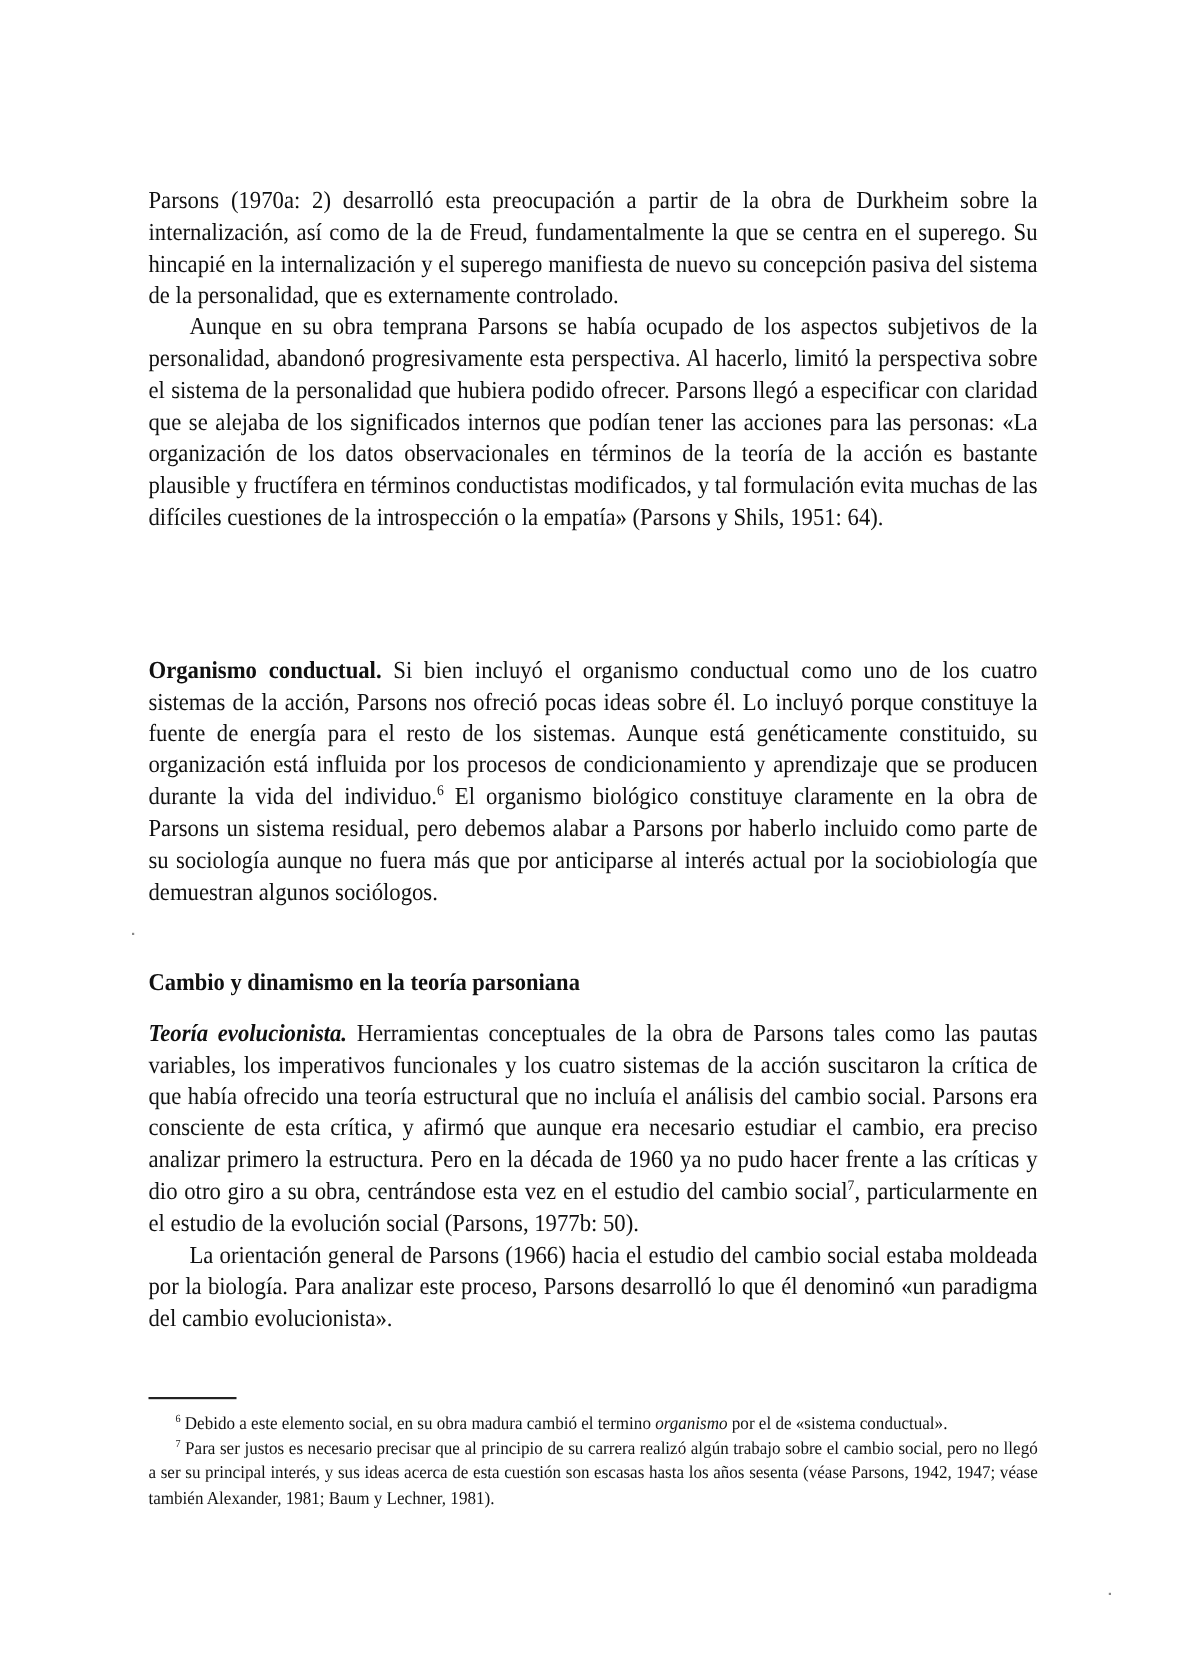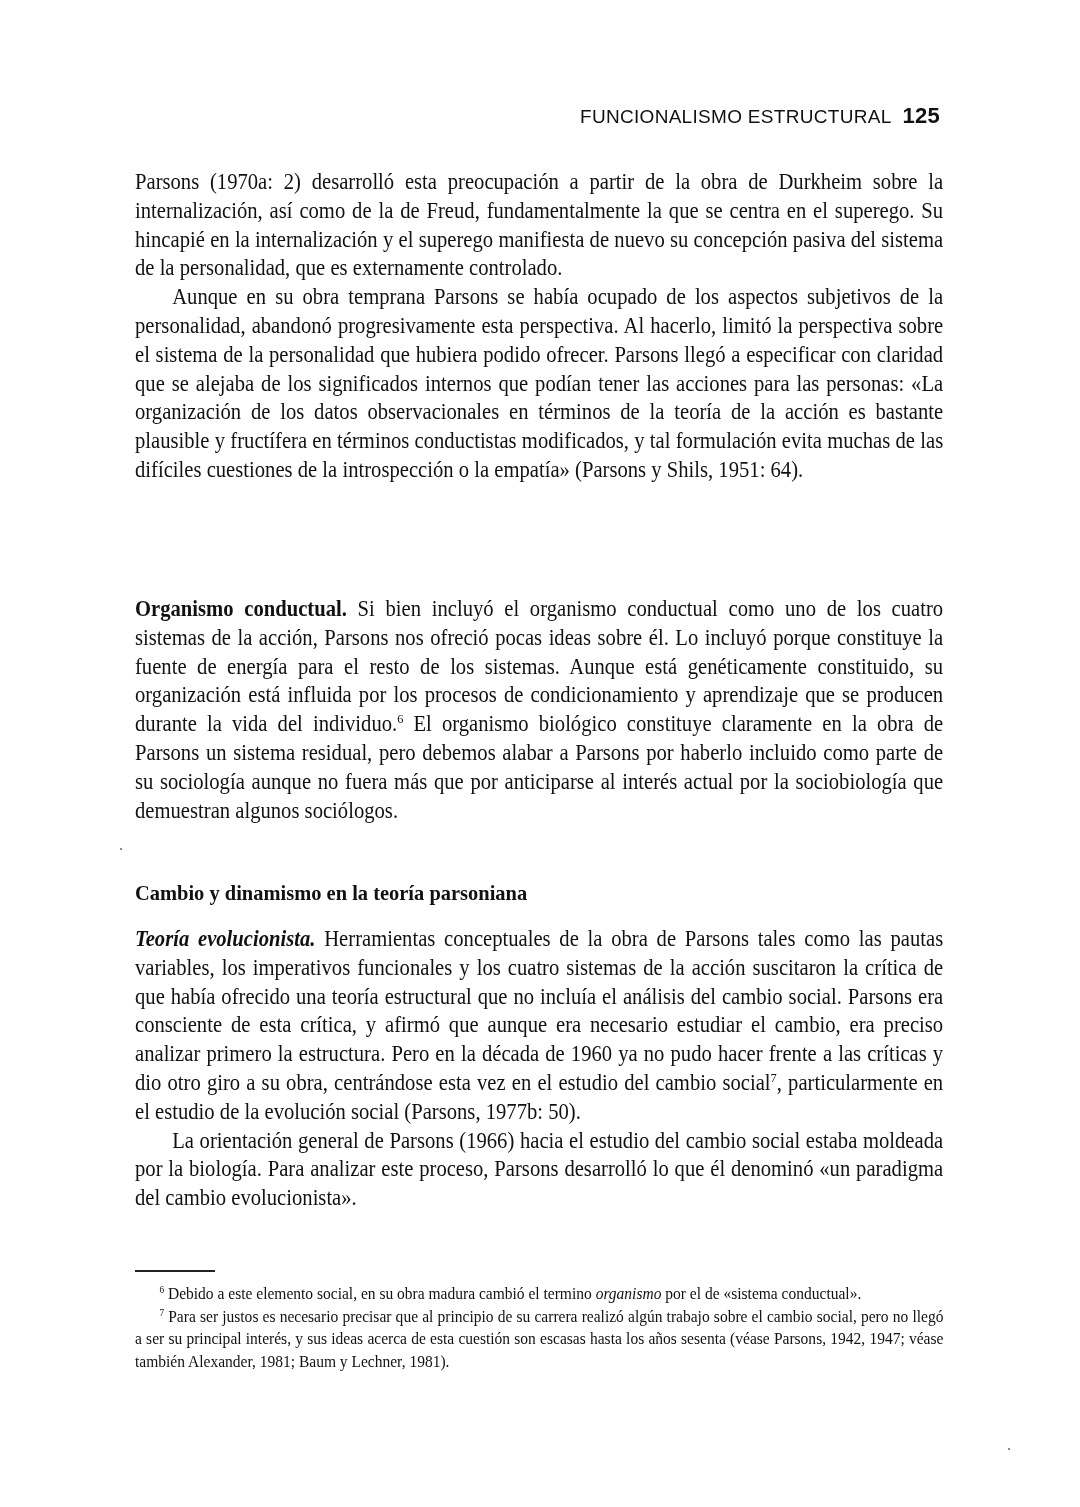--- a/index.html
+++ b/index.html
@@ -36,24 +36,20 @@
     transform: scaleX(0.94); transform-origin: left top;
   }
   .footnotes p { margin: 0; width: 860px; text-align: justify; text-indent: 26px; }
   .speck { position: absolute; width: 2px; height: 2px; background: #888; }
 </style>
 </head>
 <body>
 
 <div class="page">
 
-  <div class="running-head">
-    <span>FUNCIONALISMO ESTRUCTURAL</span>
-    <span class="page-num">125</span>
-  </div>
 
   <div class="body-text block1">
     <p>Parsons (1970a: 2) desarrolló esta preocupación a partir de la obra de Durkheim sobre la internalización, así como de la de Freud, fundamentalmente la que se centra en el superego. Su hincapié en la internalización y el superego manifiesta de nuevo su concepción pasiva del sistema de la personalidad, que es externamente controlado.</p>
     <p class="indent">Aunque en su obra temprana Parsons se había ocupado de los aspectos subjetivos de la personalidad, abandonó progresivamente esta perspectiva. Al hacerlo, limitó la perspectiva sobre el sistema de la personalidad que hubiera podido ofrecer. Parsons llegó a especificar con claridad que se alejaba de los significados internos que podían tener las acciones para las personas: «La organización de los datos observacionales en términos de la teoría de la acción es bastante plausible y fructífera en términos conductistas modificados, y tal formulación evita muchas de las difíciles cuestiones de la introspección o la empatía» (Parsons y Shils, 1951: 64).</p>
   </div>
 
   <div class="body-text block2">
     <p><span class="run-in-bold">Organismo conductual.</span><span> Si bien incluyó el organismo conductual como uno de los cuatro sistemas de la acción, Parsons nos ofreció pocas ideas sobre él. Lo incluyó porque constituye la fuente de energía para el resto de los sistemas. Aunque está genéticamente constituido, su organización está influida por los procesos de condicionamiento y aprendizaje que se producen durante la vida del individuo.</span><sup>6</sup><span> El organismo biológico constituye claramente en la obra de Parsons un sistema residual, pero debemos alabar a Parsons por haberlo incluido como parte de su sociología aunque no fuera más que por anticiparse al interés actual por la sociobiología que demuestran algunos sociólogos.</span></p>
   </div>
 

